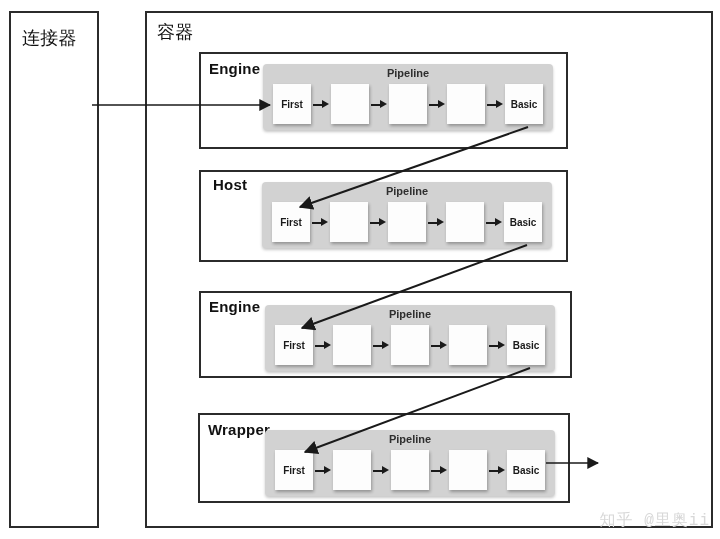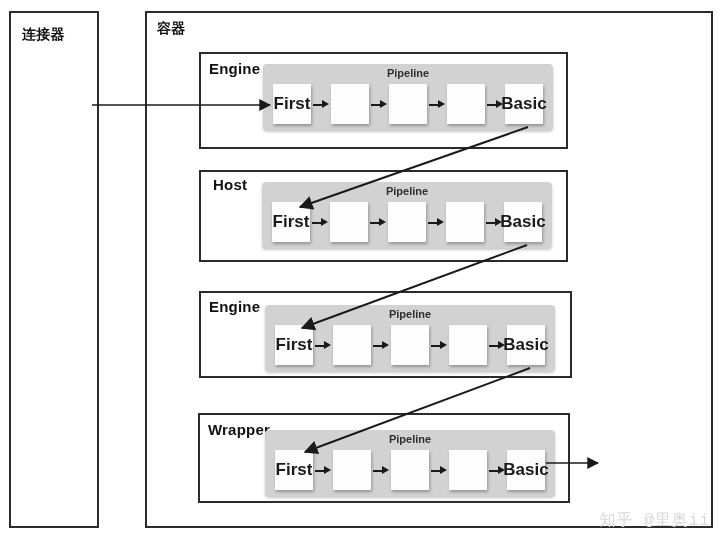--- a/index.html
+++ b/index.html
@@ -26,22 +26,22 @@
   .box-title {
     position: absolute;
     font-size: 13px;
     font-weight: 700;
     color: #111111;
     white-space: nowrap;
     letter-spacing: .2px;
   }
   .box-title.cjk {
     font-family: "DejaVu Sans", "Liberation Sans", sans-serif;
-    font-size: 14px;
-    font-weight: 700;
+    font-size: 18px;
+    font-weight: 400;
   }
   .box-title.level {
     font-size: 15px;
     font-weight: 600;
   }
 
   
   .node-box {
     position: absolute;
     border: 2px solid #2b2b2b;
@@ -83,21 +83,21 @@
     justify-content: space-between;
   }
   .valve {
     width: 38px;
     height: 40px;
     background: #fdfdfd;
     box-sizing: border-box;
     display: flex;
     align-items: center;
     justify-content: center;
-    font-size: 17px;
+    font-size: 10px;
     font-weight: 700;
     color: #1a1a1a;
     box-shadow: 1px 2px 3px rgba(0,0,0,.30);
   }
   .valve-arrow {
     flex: 1 1 auto;
     height: 9px;
     position: relative;
     margin: 0 2px;
   }

